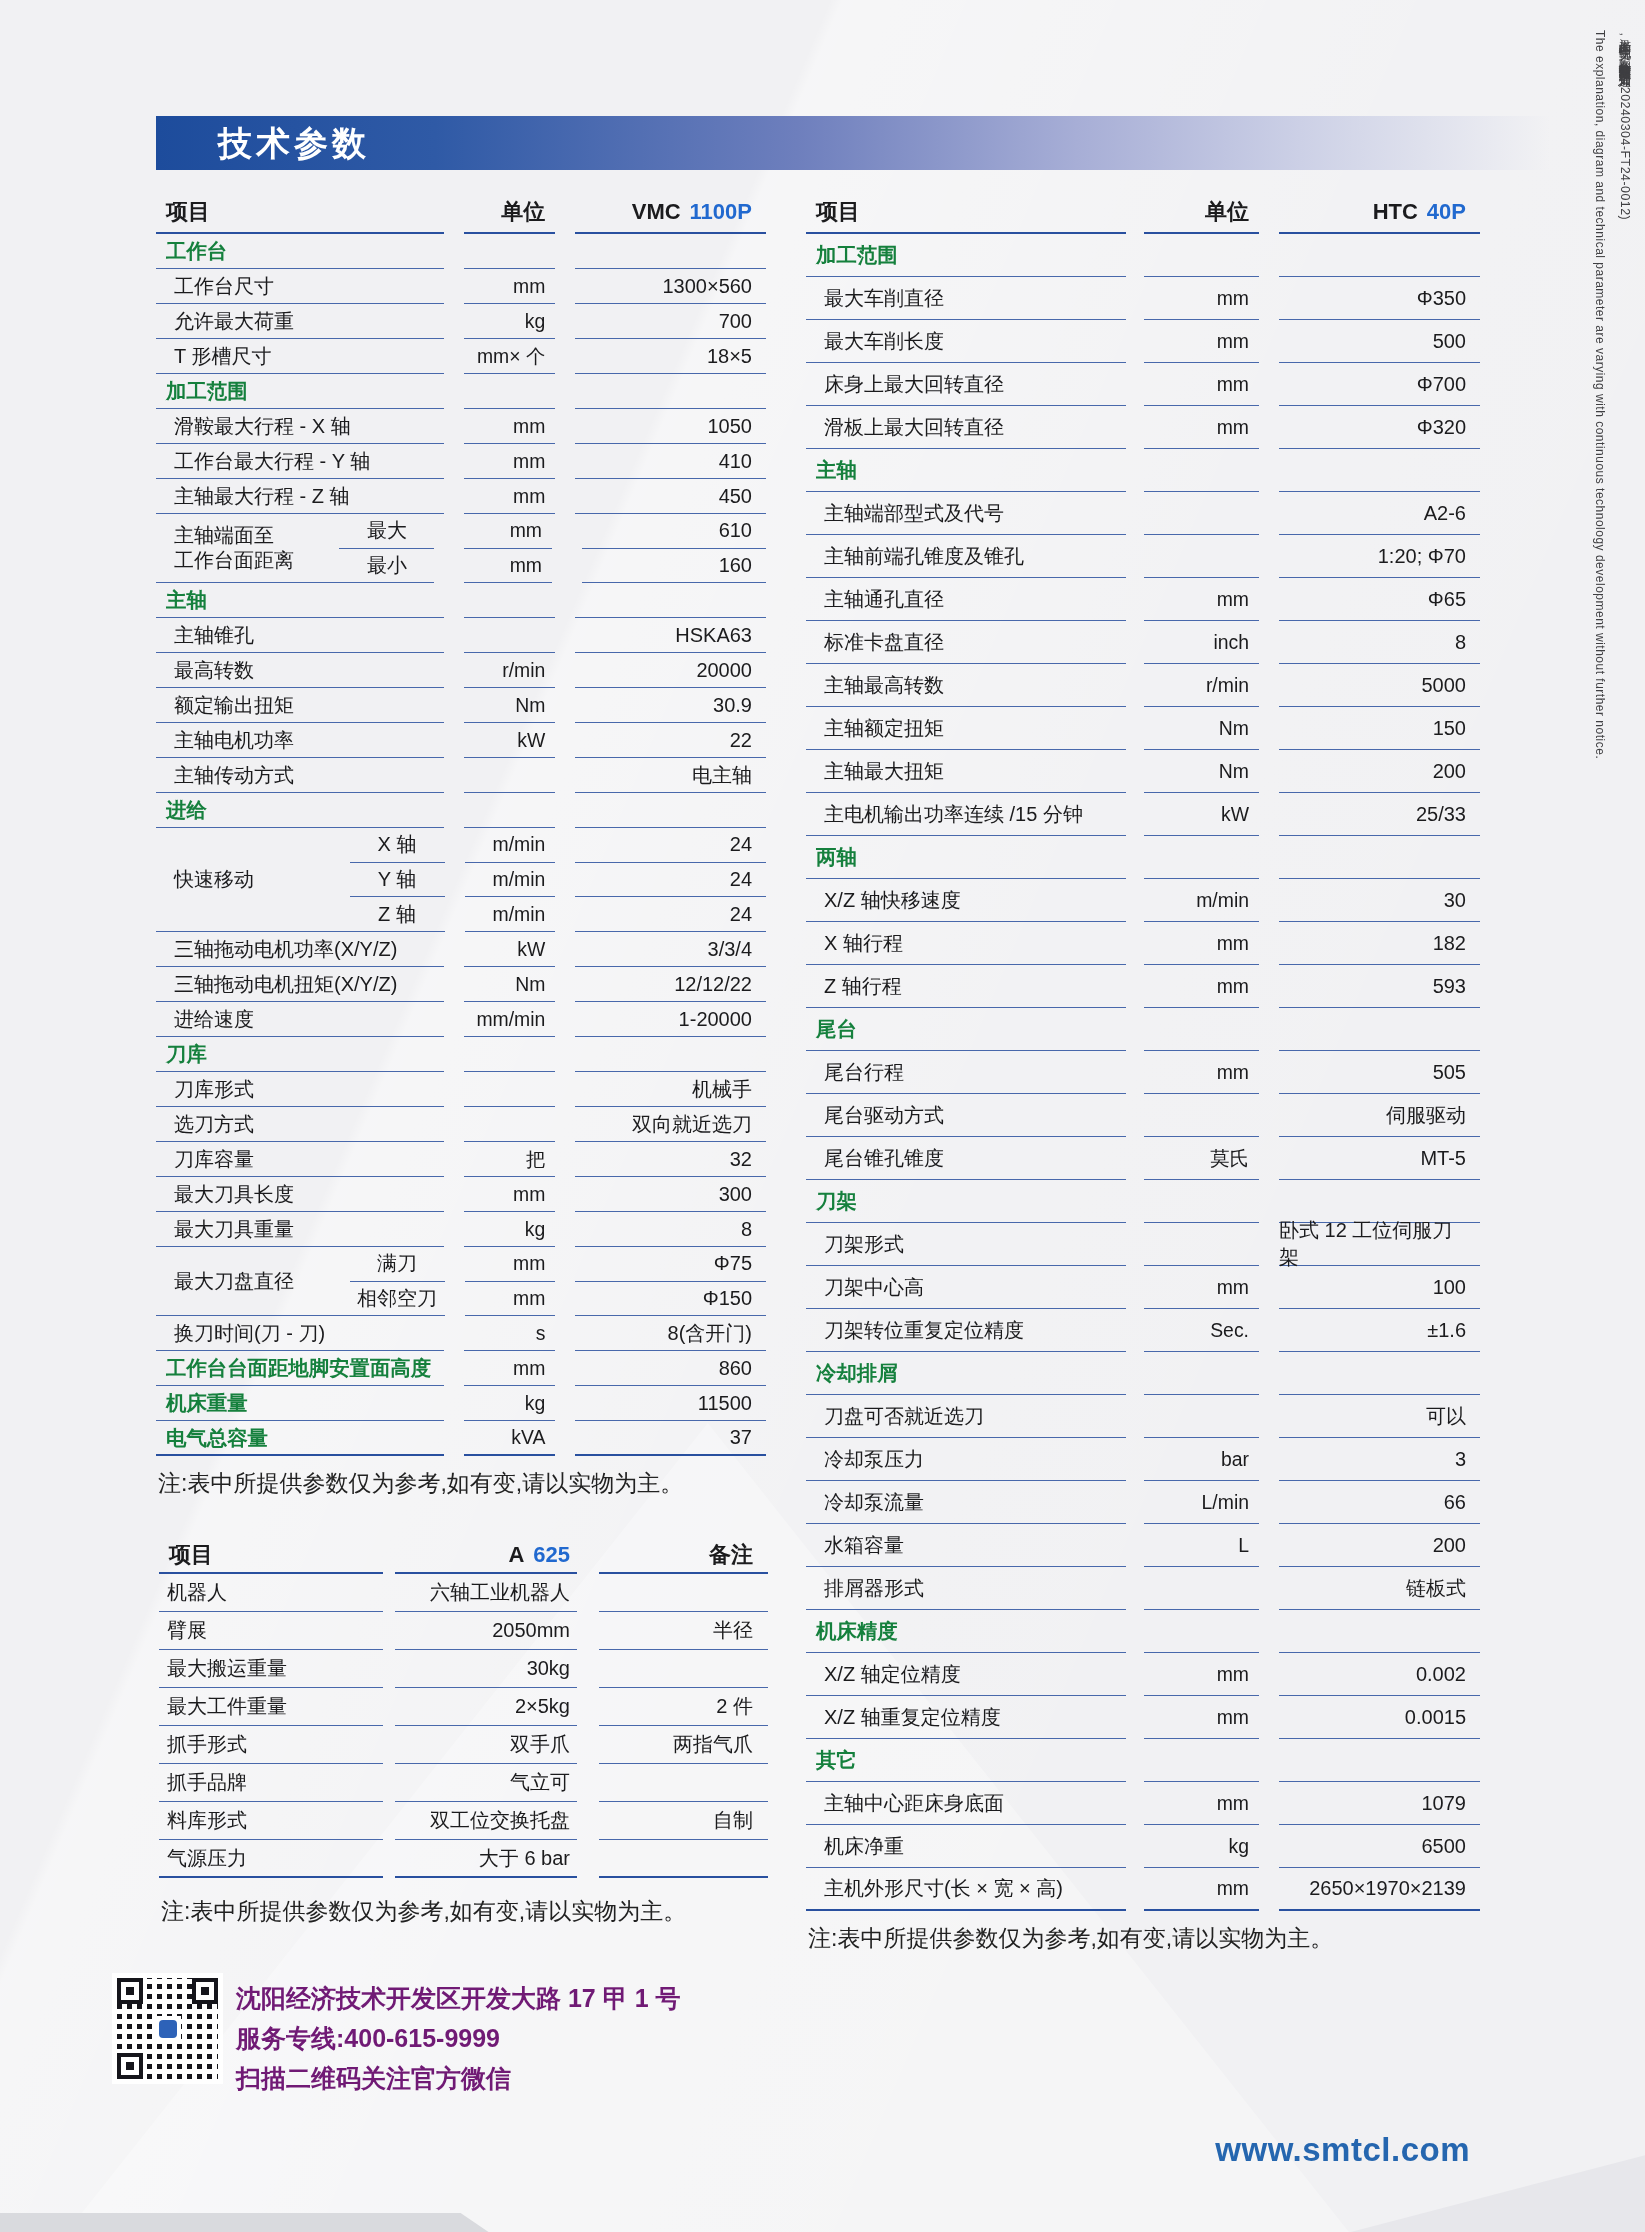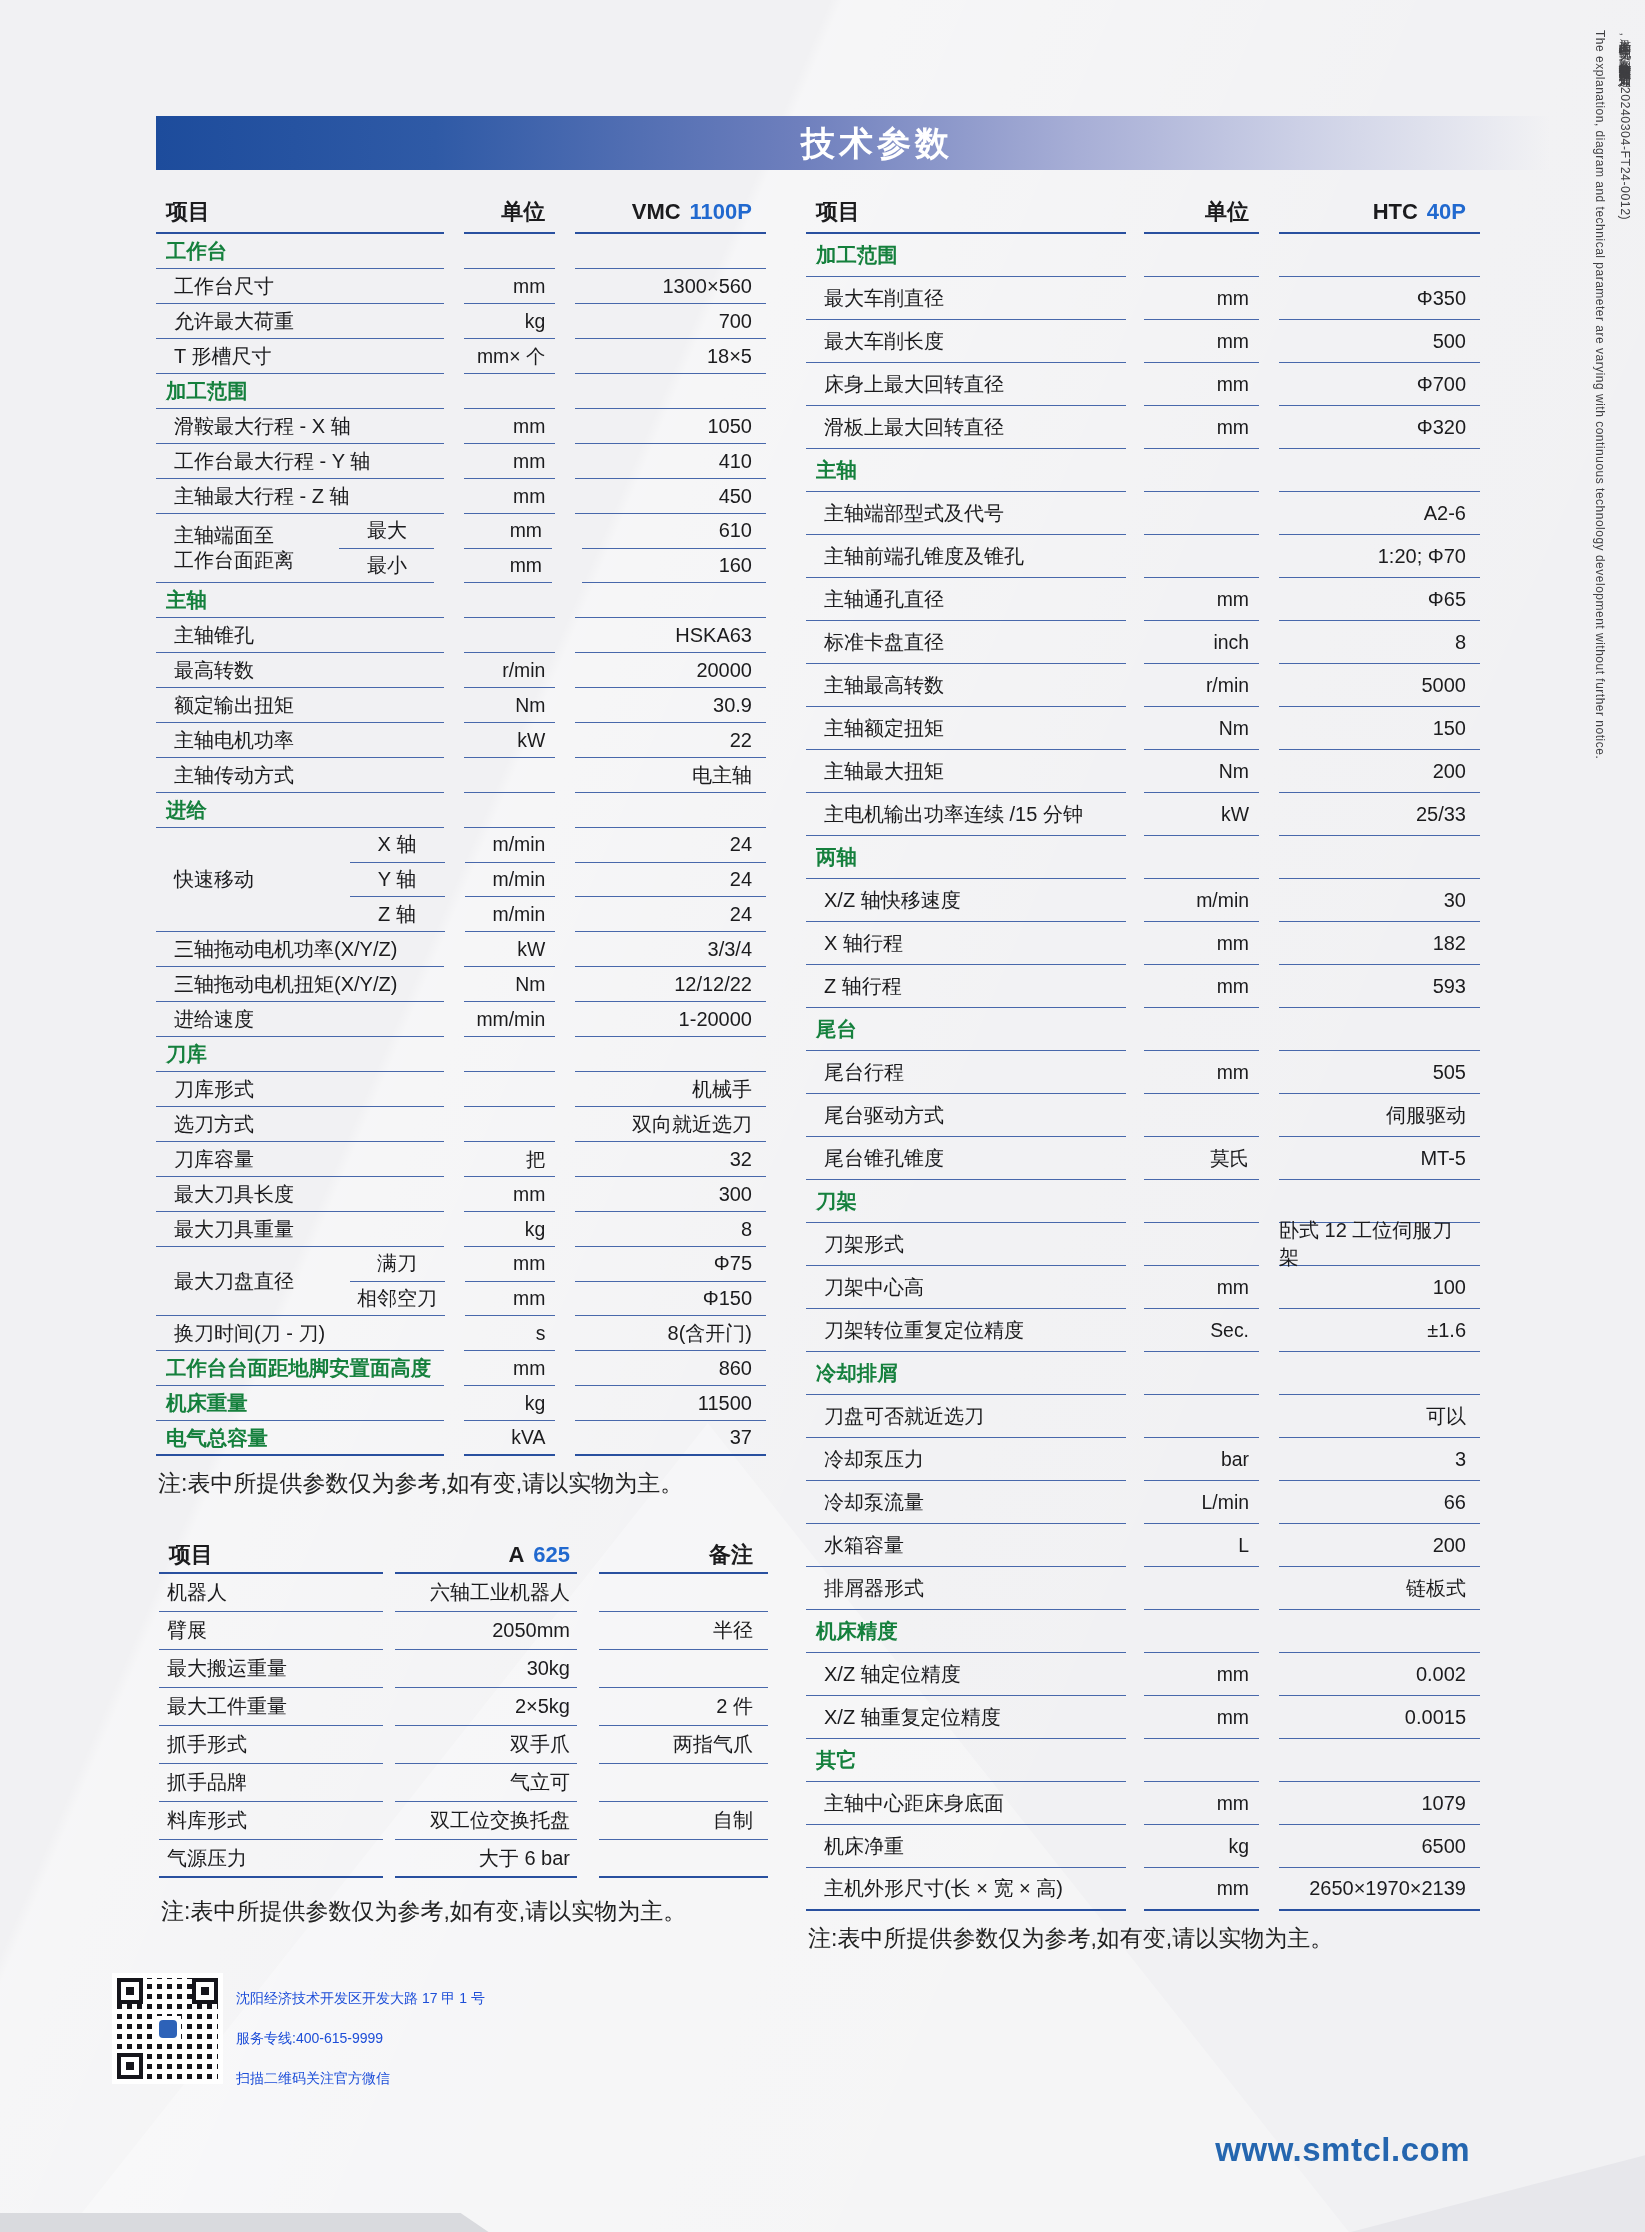--- a/index.html
+++ b/index.html
@@ -16,21 +16,21 @@
   #deco-strip-left{left:0;bottom:0;width:490px;height:20px;background:#d9dade;clip-path:polygon(0 0,94% 0,100% 100%,0 100%);}
   #deco-wedge-br{right:0;bottom:0;width:299px;height:78px;background:#e7e7eb;clip-path:polygon(100% 0,100% 100%,0 100%);}
 
   
   #title-bar{
     position:absolute;left:156px;top:116px;width:1395px;height:54px;
     background:linear-gradient(90deg,#1d4c9c 0%,#2f5aa6 20%,#6e7fbd 46%,#a7aed6 66%,#ccd0e6 82%,rgba(241,241,243,0) 100%);
   }
   #title-bar .t{
     color:#fff;font-size:34px;font-weight:bold;letter-spacing:4px;
-    line-height:54px;padding-left:47px;text-align:center;
+    line-height:54px;padding-left:62px;
   }
 
   
   .spec-table{position:absolute;}
   .t-left {--w1:289px;--g1:20px;--w2:91px; --g2:20px;--w3:191px;--rh:35px;--hh:43px;width:610px;left:156px;top:191px;}
   .t-right{--w1:320px;--g1:18px;--w2:115px;--g2:20px;--w3:201px;--rh:43px;--hh:43px;width:675px;left:806px;top:191px;}
   .t-robot{--w1:224px;--g1:12px;--w2:182px;--g2:22px;--w3:169px;--rh:38px;--hh:37px;width:609px;left:159px;top:1537px;}
   .trow{display:flex;height:var(--rh);}
   .trow.thead{height:var(--hh);}
   .c{display:flex;align-items:center;box-sizing:border-box;border-bottom:1.5px solid #4868ab;font-size:20px;}
@@ -63,21 +63,21 @@
   
   #qr{position:absolute;left:112px;top:1973px;width:111px;height:111px;background:#fff;padding:5px;box-sizing:border-box;}
   #qr .qgrid{width:100%;height:100%;position:relative;
     background-image:repeating-linear-gradient(90deg,#15151b 0 5px,#fff 5px 10px),repeating-linear-gradient(0deg,#15151b 0 5px,#fff 5px 10px);
     background-blend-mode:lighten;}
   .finder{position:absolute;width:26px;height:26px;border:4px solid #15151b;background:#fff;box-sizing:border-box;}
   .finder::after{content:"";position:absolute;left:5px;top:5px;width:8px;height:8px;background:#15151b;}
   .f-tl{left:0;top:0;} .f-tr{right:0;top:0;} .f-bl{left:0;bottom:0;}
   .qlogo{position:absolute;left:38px;top:38px;width:26px;height:26px;background:#fff;display:flex;align-items:center;justify-content:center;}
   .qlogo i{display:block;width:18px;height:18px;background:#2d62b8;border-radius:4px;}
-  #footer-text{position:absolute;left:236px;top:1978px;font-size:14px;color:#1d4ed8;line-height:40px;}
+  #footer-text{position:absolute;left:236px;top:1978px;font-size:25px;color:#701a75;line-height:40px;font-weight:bold;}
   #website{position:absolute;right:176px;top:2131px;font-size:33px;font-weight:600;color:#2566af;letter-spacing:0.5px;}
 
   
   #side-note{
     position:absolute;right:8px;top:30px;height:1493px;
     writing-mode:vertical-rl;font-size:12.4px;color:#3f3f42;line-height:2.1;letter-spacing:0.5px;
   }
   #side-note .en{font-size:12px;}
 </style>
 </head>

